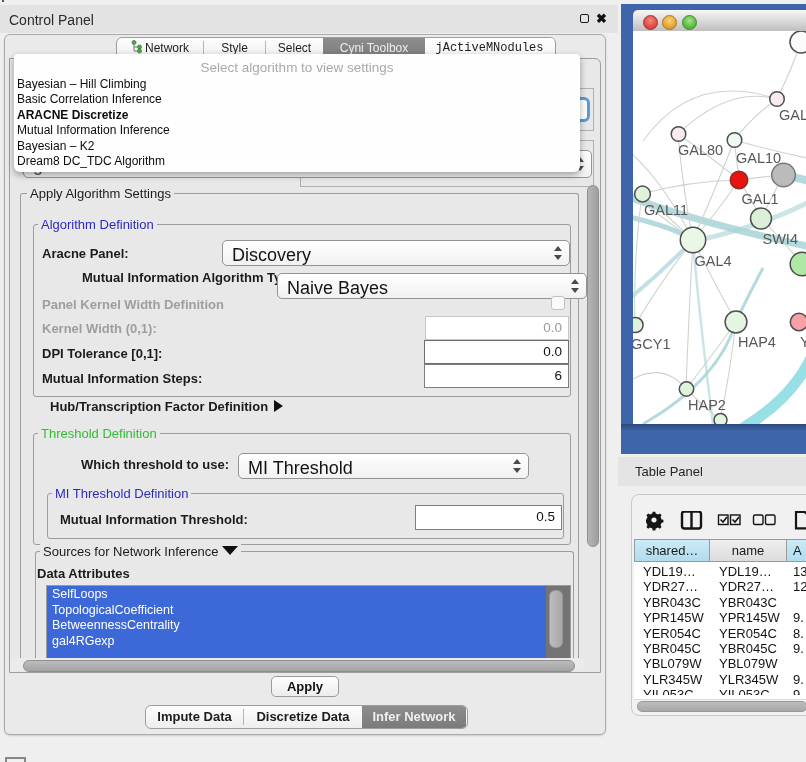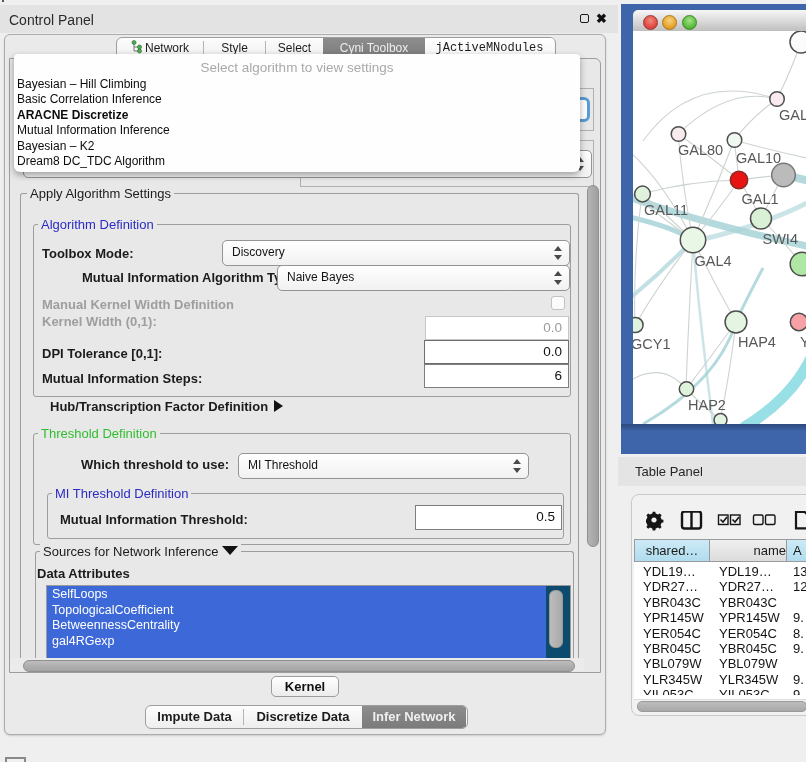--- a/index.html
+++ b/index.html
@@ -1,20 +1,20 @@
 <!DOCTYPE html>
 <html><head>
 <meta charset="utf-8">
 <style>
   html,body{margin:0;padding:0;}
   body{width:806px;height:762px;background:#efefef;font-family:"Liberation Sans",sans-serif;position:relative;overflow:hidden;}
   .abs{position:absolute;}
   .blabel{font-size:13px;font-weight:bold;color:#1b1b1b;}
   .dlabel{font-size:13px;font-weight:bold;color:#9e9e9e;}
-  .combo{position:absolute;background:linear-gradient(#ffffff,#f1f1f1);border:1px solid #949494;border-radius:5px;font-size:12px;color:#141414;}
+  .combo{position:absolute;background:linear-gradient(#ffffff,#f1f1f1);border:1px solid #949494;border-radius:5px;font-size:18px;color:#141414;}
   .combo .tx{position:absolute;left:9px;top:4px;}
   .stepper{position:absolute;right:7px;top:50%;width:8px;height:14px;margin-top:-7px;}
   .stepper:before{content:"";position:absolute;left:0;top:0;border-left:4px solid transparent;border-right:4px solid transparent;border-bottom:5px solid #4a4a4a;}
   .stepper:after{content:"";position:absolute;left:0;bottom:0;border-left:4px solid transparent;border-right:4px solid transparent;border-top:5px solid #4a4a4a;}
   .inp{position:absolute;background:#fff;border:1px solid #7e7e7e;font-size:13.5px;color:#111;text-align:right;}
   .inp span{position:absolute;right:6px;top:3px;}
   .group{position:absolute;border:1px solid #9d9d9d;border-radius:3px;}
   .gtitle{position:absolute;top:-8px;background:#e9e8e8;padding:0 3px;font-size:13px;line-height:15px;}
   .tabbar{position:absolute;background:linear-gradient(#fdfdfd,#eeeeee);border:1px solid #9e9e9e;border-radius:6px;display:flex;overflow:hidden;}
   .tabbar .tb{flex:0 0 auto;text-align:center;color:#1c1c1c;position:relative;}
@@ -45,33 +45,33 @@
     <span class="stepper"></span>
   </div>
 
 <div class="group" style="left:20px;top:193px;width:557px;height:470px;border-radius:3px 3px 0 0;border-bottom:none;">
     <div class="gtitle" style="left:6px;color:#1b1b1b;">Apply Algorithm Settings</div>
   </div>
 
 <div class="group" style="left:33px;top:224px;width:536px;height:171px;">
     <div class="gtitle" style="left:4px;color:#2b2bc3;">Algorithm Definition</div>
   </div>
-<div class="abs blabel" style="left:42px;top:246px;">Toolbox Mode:</div>
+<div class="abs blabel" style="left:42px;top:246px;">Aracne Panel:</div>
 <div class="combo" style="left:222px;top:240px;width:346px;height:24px;">
     <span class="tx">Discovery</span>
     <span class="stepper"></span>
   </div>
 <div class="abs blabel" style="left:42px;top:270px;margin-left:40px;">Mutual Information Algorithm Type:</div>
-<div class="combo" style="left:277px;top:265px;width:291px;height:24px;">
+<div class="combo" style="left:277px;top:273px;width:291px;height:24px;padding-left:17px;">
     <span class="tx">Naive Bayes</span>
     <span class="stepper"></span>
   </div>
-<div class="abs dlabel" style="left:42px;top:297px;">Manual Kernel Width Definition</div>
+<div class="abs dlabel" style="left:42px;top:297px;">Panel Kernel Width Definition</div>
 <div class="abs" style="left:551px;top:296px;width:12px;height:12px;background:#fbfbfb;border:1.5px solid #c2c2c2;border-radius:3px;"></div>
-<div class="abs dlabel" style="left:42px;top:314px;">Kernel Width (0,1):</div>
+<div class="abs dlabel" style="left:42px;top:321px;">Kernel Width (0,1):</div>
 <div class="inp" style="left:425px;top:316px;width:142px;height:22px;border-color:#c6c6c6;">
     <span style="color:#9b9b9b;">0.0</span>
   </div>
 <div class="abs blabel" style="left:42px;top:346px;">DPI Tolerance [0,1]:</div>
 <div class="inp" style="left:424px;top:340px;width:143px;height:22px;border-color:#6e6e6e;">
     <span>0.0</span>
   </div>
 <div class="abs blabel" style="left:42px;top:371px;">Mutual Information Steps:</div>
 <div class="inp" style="left:424px;top:364px;width:143px;height:22px;">
     <span>6</span>
@@ -93,31 +93,31 @@
   </div>
 <div class="abs blabel" style="left:60px;top:512px;">Mutual Information Threshold:</div>
 <div class="inp" style="left:415px;top:505px;width:145px;height:23px;">
     <span>0.5</span>
   </div>
 
 <div class="group" style="left:35px;top:551px;width:537px;height:112px;border-bottom:none;border-radius:3px 3px 0 0;">
   <div class="gtitle" style="left:4px;color:#1b1b1b;font-weight:normal;">Sources for Network Inference <span style="display:inline-block;width:0;height:0;border-left:8px solid transparent;border-right:8px solid transparent;border-top:9px solid #111;vertical-align:1px;"></span></div>
 </div>
 <div class="abs blabel" style="left:37px;top:566px;">Data Attributes</div>
-<div class="abs" style="left:46px;top:585px;width:523px;height:73px;background:#0c4a6e;border:1px solid #9a9a9a;overflow:hidden;">
+<div class="abs" style="left:46px;top:585px;width:523px;height:73px;background:#737373;border:1px solid #9a9a9a;overflow:hidden;">
   <div style="position:absolute;left:0;top:0;width:499px;height:78px;background:#3d68d8;"></div>
   <div style="position:absolute;left:5px;top:1px;width:494px;color:#fff;font-size:12.5px;line-height:15.5px;">SelfLoops<br>TopologicalCoefficient<br>BetweennessCentrality<br>gal4RGexp</div>
   <div style="position:absolute;left:502px;top:4px;width:12px;height:56px;background:linear-gradient(90deg,#bdbdbd,#a8a8a8);border:1px solid #999;border-radius:6px;"></div>
 </div>
 
 <div class="abs" style="left:587px;top:185px;width:10px;height:360px;background:linear-gradient(90deg,#b5b5b5,#9f9f9f);border:1px solid #8f8f8f;border-radius:6px;"></div>
 <div class="abs" style="left:10px;top:658px;width:574px;height:13px;background:#ebebeb;"></div>
 <div class="abs" style="left:23px;top:659.5px;width:550px;height:10px;background:linear-gradient(#bdbdbd,#a3a3a3);border:1px solid #8f8f8f;border-radius:6px;"></div>
 
-<div class="abs" style="left:271px;top:676px;width:66px;height:19px;background:linear-gradient(#ffffff,#ececec);border:1px solid #9c9c9c;border-radius:5px;text-align:center;font-size:13px;font-weight:bold;color:#111;line-height:19px;">Kernel</div>
+<div class="abs" style="left:271px;top:676px;width:66px;height:19px;background:linear-gradient(#ffffff,#ececec);border:1px solid #9c9c9c;border-radius:5px;text-align:center;font-size:13px;font-weight:bold;color:#111;line-height:19px;">Apply</div>
 
 <div class="tabbar" style="left:145px;top:705px;width:321px;height:22px;font-size:13px;font-weight:bold;line-height:22px;">
   <div class="tb" style="width:97px;">Impute Data</div>
     <div class="sep"></div>
   <div class="tb" style="width:118px;">Discretize Data</div>
   <div class="tb sel" style="width:104px;">Infer Network</div>
 </div>
 
 <div class="abs" style="left:5px;top:757px;width:17px;height:12px;background:#f0f0f0;border:2px solid #888;"></div>
 
@@ -238,21 +238,21 @@
       <path d="M74.5 8.5 l2.5 2.5 l4 -5" stroke-width="1.6"></path>
         <path d="M86.5 8.5 l2.5 2.5 l4 -5" stroke-width="1.6"></path>
       <rect x="107.5" y="4" width="9.5" height="9.5" rx="1.5"></rect>
         <rect x="119.5" y="4" width="9.5" height="9.5" rx="1.5"></rect>
       <path d="M150 0.8 h8.5 l5 5 v11.5 h-13.5 z" stroke-width="2.2"></path>
     </g>
   </svg>
 
   <div class="abs" style="left:2px;top:44px;width:178px;height:160px;background:#fff;">
     <div class="abs" style="left:0;top:0;width:76px;height:23px;background:linear-gradient(#cdeaf6,#b0dcee);border:1px solid #9a9a9a;border-width:1px 1px 1px 1px;box-sizing:border-box;text-align:center;font-size:13px;color:#1a1a1a;line-height:22px;">shared…</div>
-    <div class="abs" style="left:76px;top:0;width:77px;height:23px;background:linear-gradient(#efefef,#dcdcdc);border:1px solid #9a9a9a;border-left:none;box-sizing:border-box;text-align:right;font-size:13px;color:#1a1a1a;line-height:22px;">name</div>
+    <div class="abs" style="left:76px;top:0;width:77px;height:23px;background:linear-gradient(#efefef,#dcdcdc);border:1px solid #9a9a9a;border-left:none;box-sizing:border-box;text-align:center;font-size:13px;color:#1a1a1a;line-height:22px;">name</div>
     <div class="abs" style="left:153px;top:0;width:27px;height:23px;background:linear-gradient(#cdeaf6,#b0dcee);border:1px solid #9a9a9a;border-left:none;border-right:none;box-sizing:border-box;font-size:13px;color:#1a1a1a;line-height:22px;padding-left:6px;">A</div>
     <div class="abs" style="left:9px;top:25px;font-size:13px;color:#141414;line-height:15.4px;">YDL19…<br>YDR27…<br>YBR043C<br>YPR145W<br>YER054C<br>YBR045C<br>YBL079W<br>YLR345W<br>YIL053C</div>
     <div class="abs" style="left:85px;top:25px;font-size:13px;color:#141414;line-height:15.4px;">YDL19…<br>YDR27…<br>YBR043C<br>YPR145W<br>YER054C<br>YBR045C<br>YBL079W<br>YLR345W<br>YIL053C</div>
     <div class="abs" style="left:159px;top:25px;font-size:13px;color:#141414;line-height:15.4px;">13<br>12<br>&nbsp;<br>9.<br>8.<br>9.<br>&nbsp;<br>9.<br>9</div>
     <div class="abs" style="left:0;top:156px;width:178px;height:4px;background:#fff;"></div>
   </div>
   <div class="abs" style="left:2px;top:204px;width:178px;height:13px;background:#f2f2f2;border-top:1px solid #ddd;"></div>
   <div class="abs" style="left:5px;top:206px;width:168px;height:9px;background:linear-gradient(#bdbdbd,#a8a8a8);border:1px solid #999;border-radius:5px;"></div>
 </div>
 

